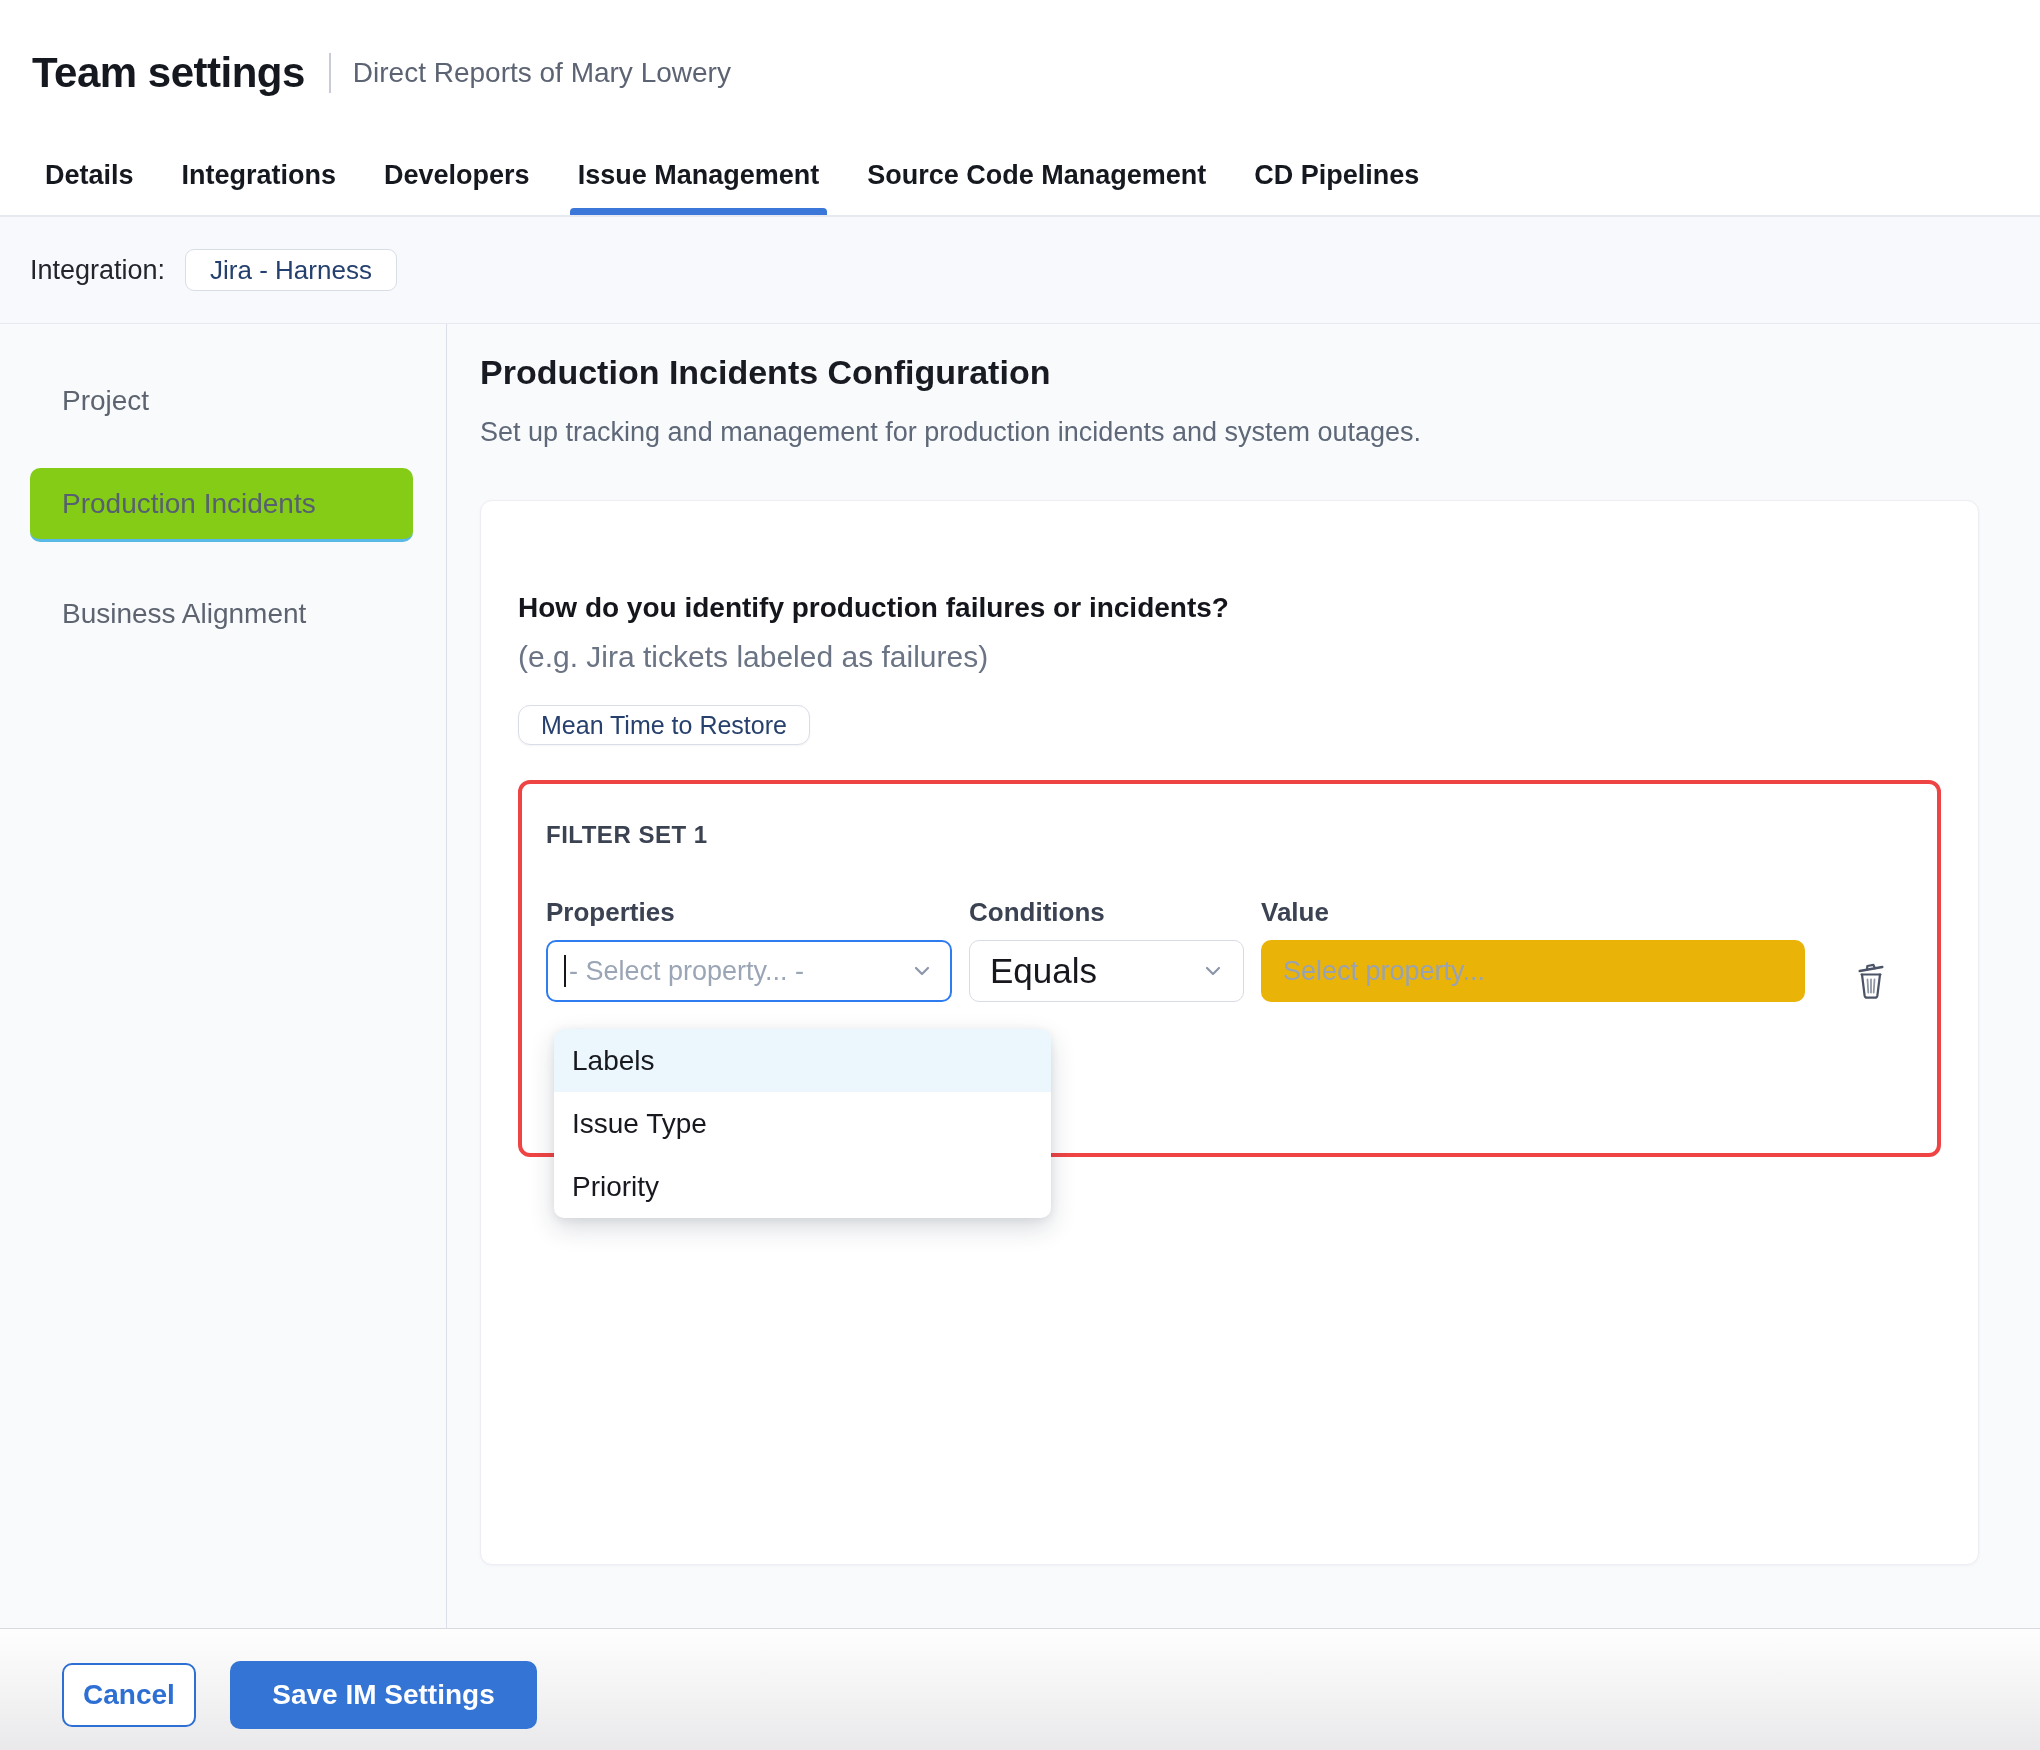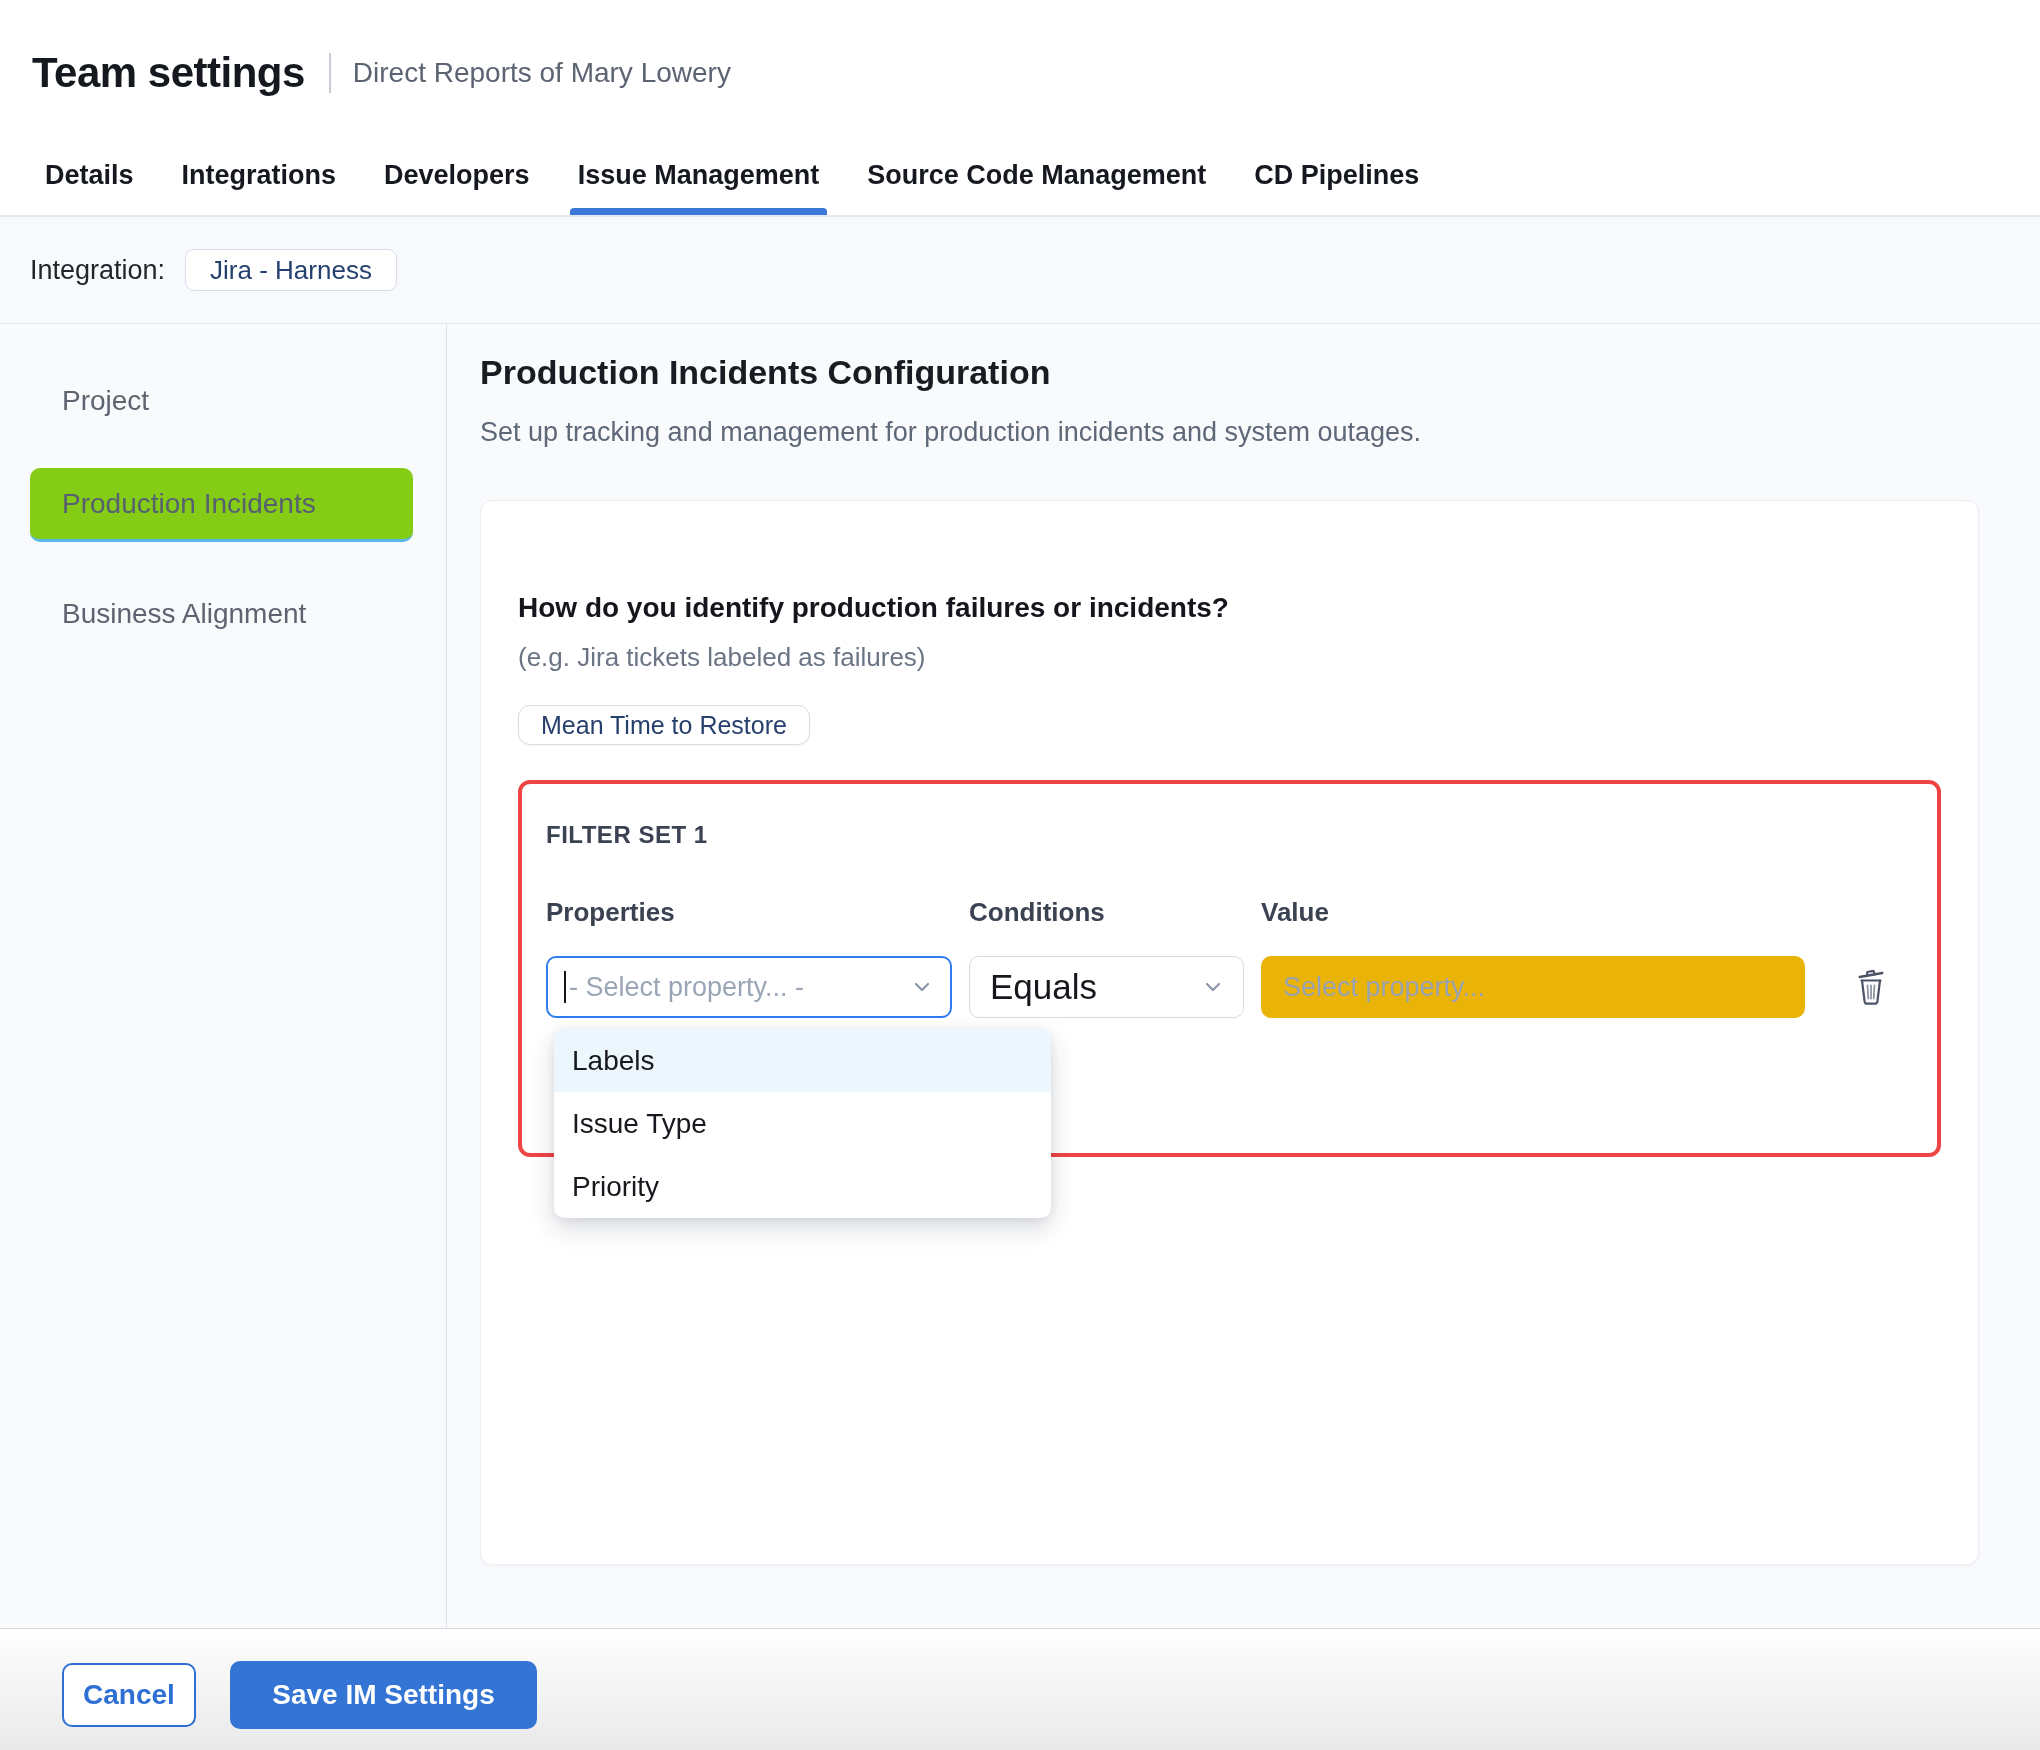--- a/index.html
+++ b/index.html
@@ -36,33 +36,33 @@
     color:#566070; margin-bottom:36px;text-align:center; }
 
   .main { flex:1; padding:26px 61px 0 33px; }
   .main-title { font-size:34px; font-weight:700; color:#181b22; line-height:44px; }
   .main-desc { font-size:27px; color:#5e6878; line-height:36px; margin-top:20px; }
 
   
   .card { margin-top:50px; height:1065px; background:#fff; border:1px solid #ededf3;
     border-radius:12px; box-shadow:0 1px 3px rgba(30,40,70,0.04); padding:42px 37px 0 37px; }
   .card-question { font-size:28px; font-weight:700; color:#14161c; line-height:38px;margin-top:46px; }
-  .card-hint { font-size:26px; color:#6a7484; line-height:32px; margin-top:14px; }
+  .card-hint { font-size:30px; color:#6a7484; line-height:32px; margin-top:14px; }
   .metric-chip { display:inline-flex; align-items:center; height:40px; padding:0 22px;
     margin-top:32px; background:#fff; border:1px solid #d9dde8; border-radius:12px;
     font-size:25px; color:#27406d; box-shadow:0 1px 2px rgba(30,40,70,0.05); cursor:pointer; }
 
   
   .filter-box { position:relative; margin-top:35px; height:377px; border:4px solid #ef4444;
     border-radius:12px; padding:36px 32px 0 24px; }
   .filter-title { font-size:24px; font-weight:700; color:#3b4252; letter-spacing:0.5px; line-height:30px; }
   .col-labels { display:flex; margin-top:46px; }
   .col-label { font-size:26px; font-weight:700; color:#3b4252; line-height:32px; }
   .col-label.c1 { width:423px; } .col-label.c2 { width:292px; } .col-label.c3 { width:544px; }
-  .controls-row { display:flex; margin-top:28px; align-items:center; }
+  .controls-row { display:flex; margin-top:12px; align-items:flex-end; }
   .select-box { height:62px; display:flex; align-items:center; background:#fff; border-radius:10px; cursor:pointer; }
   .prop-select { width:406px; margin-right:17px; border:2px solid #2e7cf0; padding:0 16px 0 16px; }
   .text-cursor { width:2px; height:32px; background:#15171d; margin-right:3px; flex-shrink:0; }
   .prop-placeholder { font-size:27px; color:#9aa5b5; white-space:nowrap; overflow:hidden; flex:1; }
   .cond-select { width:275px; margin-right:17px; border:1px solid #d8dbe3; padding:0 18px 0 20px; }
   .cond-value { font-size:35px; color:#16181d; flex:1; }
   .chevron { flex-shrink:0; }
   .value-input { width:544px; height:62px; background:#eab308; border:none; border-radius:10px;
     padding:0 22px; font-size:27px; color:#3b4252; font-family:"Liberation Sans", sans-serif; }
   .value-input::placeholder { color:#98a2b3; }

